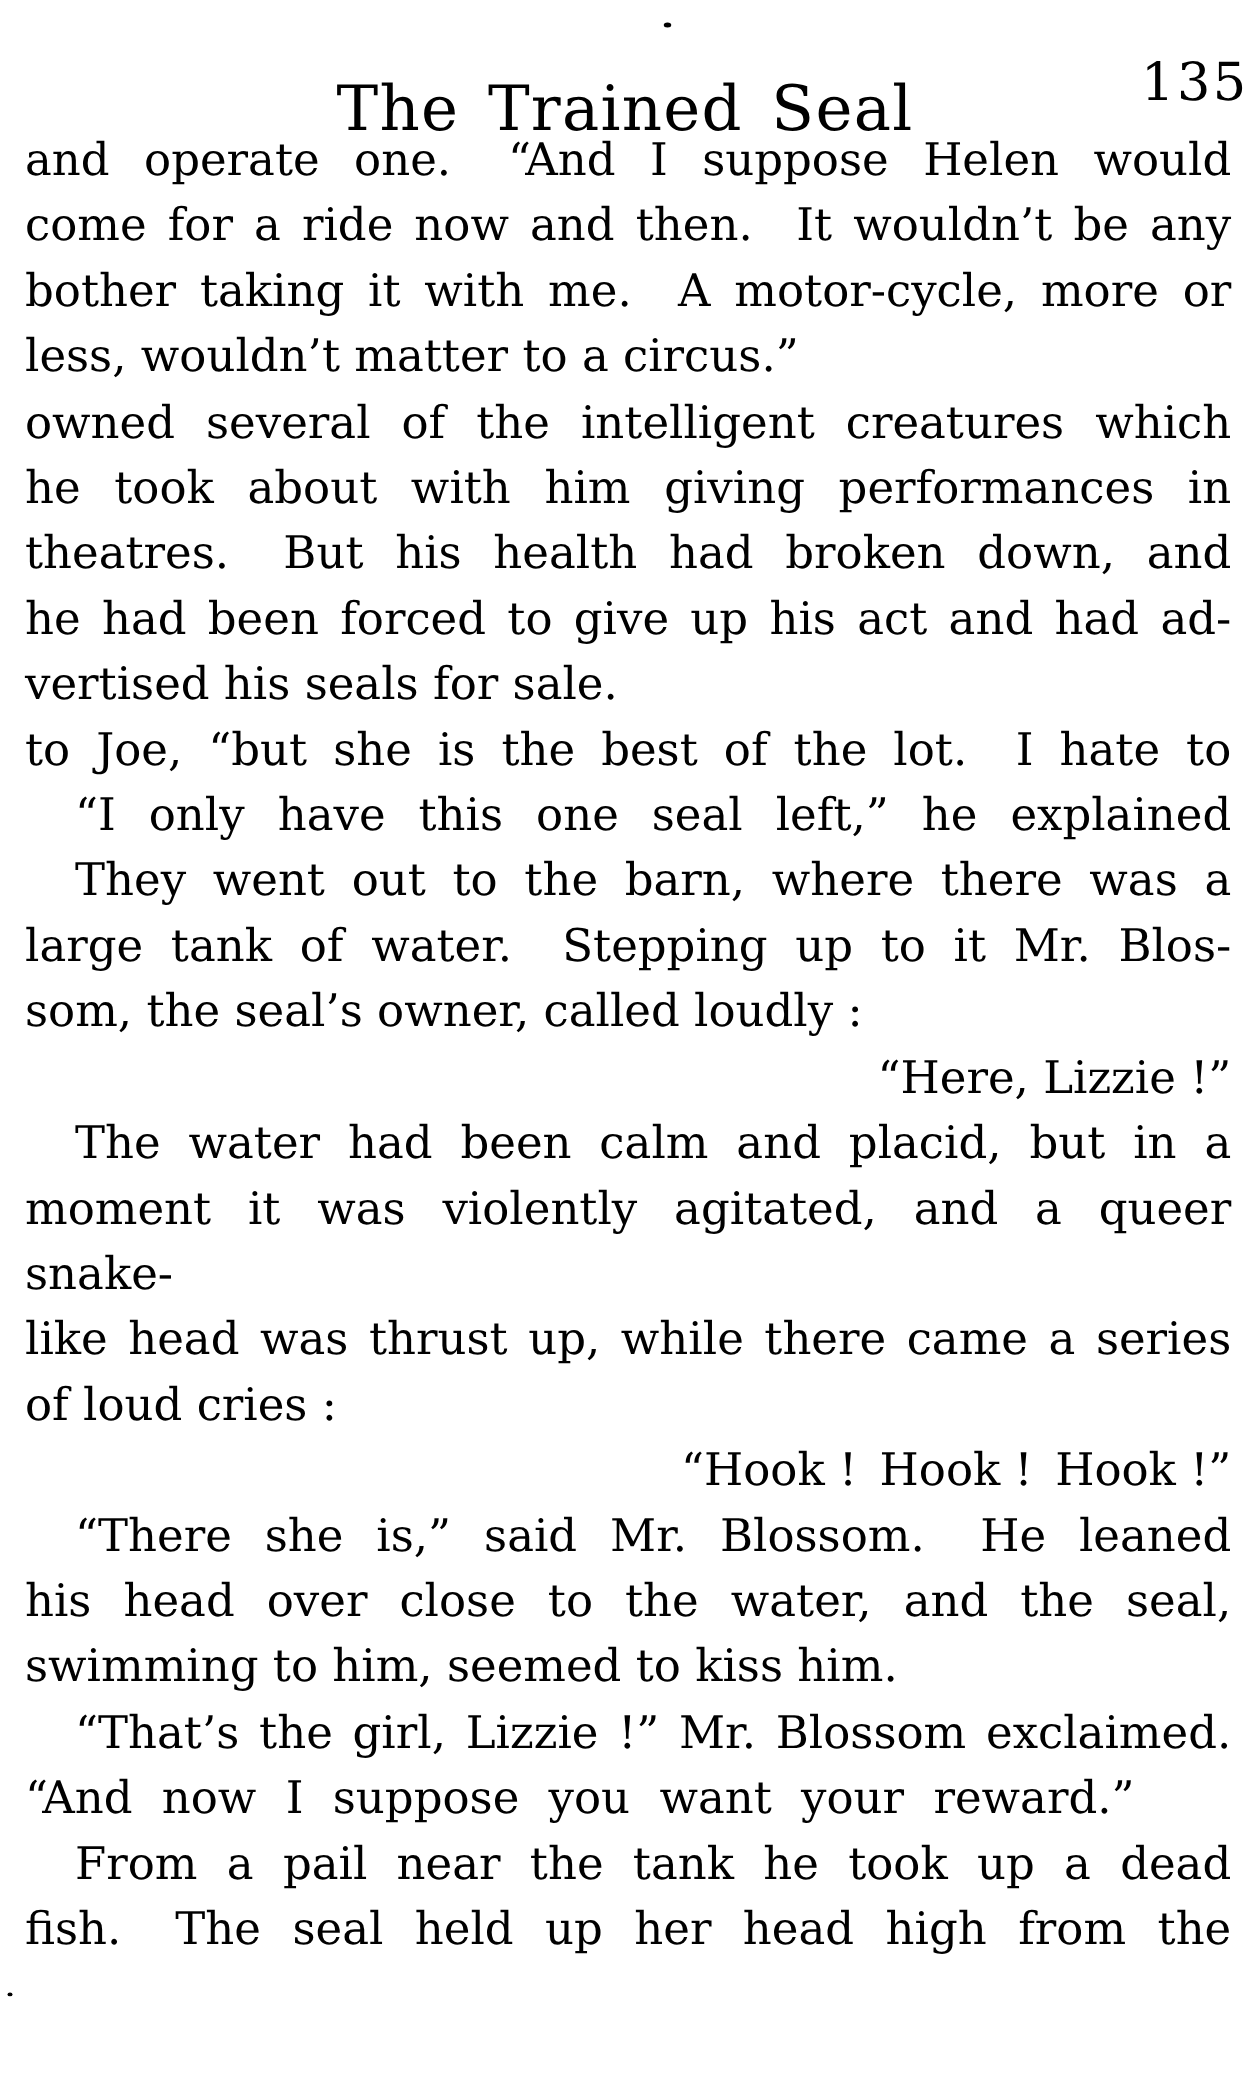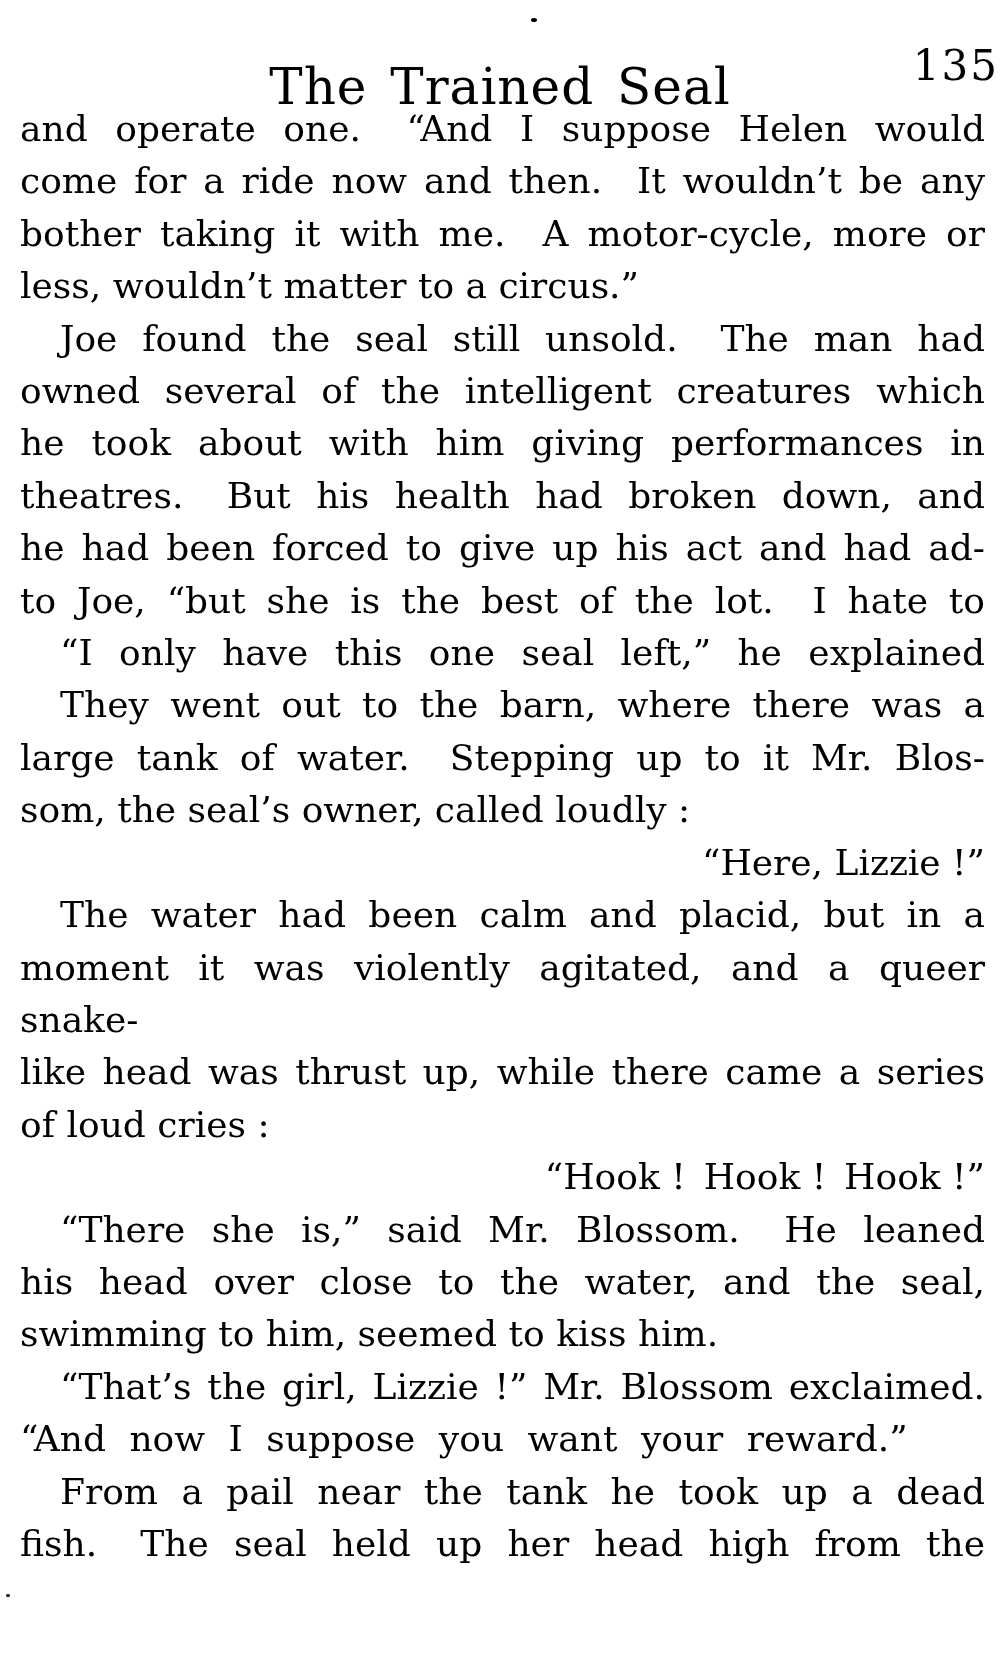--- a/index.html
+++ b/index.html
@@ -82,25 +82,25 @@
   <div class="running-head">
     <div class="page-title">The Trained Seal</div>
     <div class="page-number">135</div>
   </div>
 
   <div class="body-text">
       <div class="line justify">and operate one.  “And I suppose Helen would</div>
       <div class="line justify">come for a ride now and then.  It wouldn’t be any</div>
       <div class="line justify">bother taking it with me.  A motor-cycle, more or</div>
       <div class="line">less, wouldn’t matter to a circus.”</div>
-      <div class="line indent justify">Joe found the seal still unsold.  The man had</div>
       <div class="line justify">owned several of the intelligent creatures which</div>
       <div class="line justify">he took about with him giving performances in</div>
       <div class="line justify">theatres.  But his health had broken down, and</div>
       <div class="line justify">he had been forced to give up his act and had ad-</div>
+      <div class="line">vertised his seals for sale.</div>
       <div class="line justify">to Joe, “but she is the best of the lot.  I hate to</div>
       <div class="line indent justify">“I only have this one seal left,” he explained</div>
       <div class="line indent justify">They went out to the barn, where there was a</div>
       <div class="line justify">large tank of water.  Stepping up to it Mr. Blos-</div>
       <div class="line">som, the seal’s owner, called loudly :</div>
       <div class="line indent">“Here, Lizzie !”</div>
       <div class="line indent justify">The water had been calm and placid, but in a</div>
       <div class="line justify">moment it was violently agitated, and a queer snake-</div>
       <div class="line justify">like head was thrust up, while there came a series</div>
       <div class="line">of loud cries :</div>

